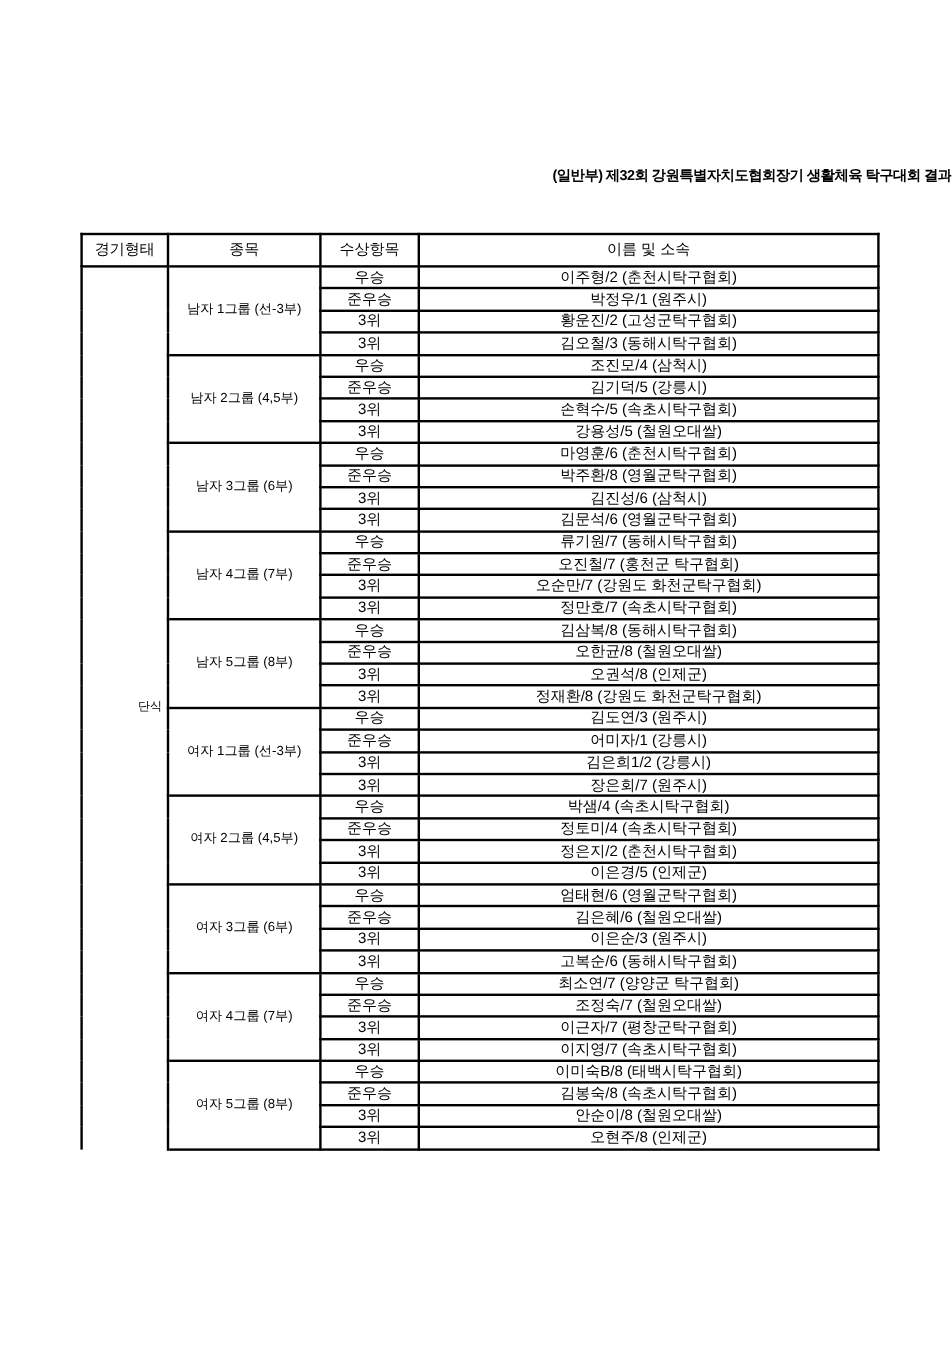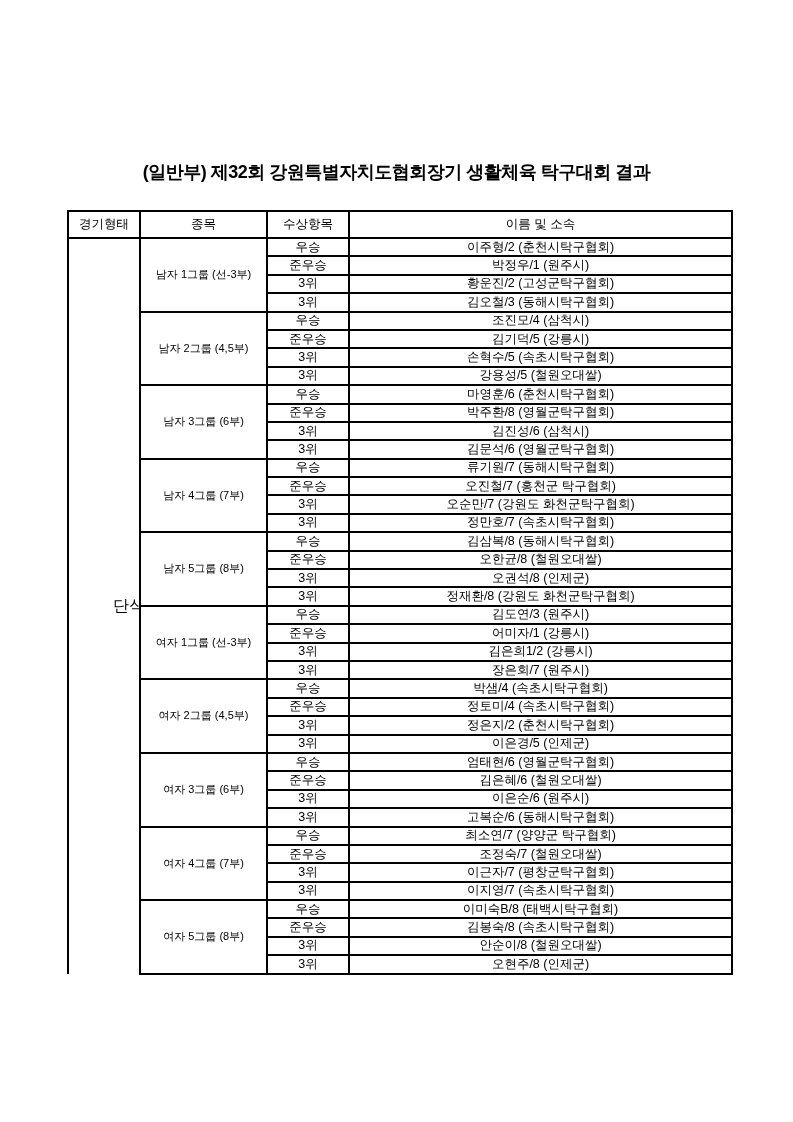--- a/index.html
+++ b/index.html
@@ -12,33 +12,33 @@
   }
   .page {
     position: relative;
     width: 793px;
     height: 1122px;
     background: #ffffff;
     overflow: hidden;
   }
   .doc-title {
     position: absolute;
-    top: 160px;
+    top: 138px;
     left: 0;
     width: 100%;
-    text-align: center;
-    font-size: 18px;
+    text-align: right;
+    font-size: 12px;
     font-weight: bold;
     letter-spacing: -0.5px;
     white-space: nowrap;
   }
   table.results {
     position: absolute;
     left: 67px;
-    top: 210px;
+    top: 194px;
     width: 664px;
     border-collapse: collapse;
     table-layout: fixed;
   }
   table.results th,
   table.results td {
     border: 2px solid #000000;
     padding: 0 2px;
     text-align: center;
     vertical-align: middle;
@@ -46,21 +46,21 @@
     font-weight: normal;
     line-height: 1.05;
     overflow: hidden;
     white-space: nowrap;
   }
   table.results thead tr { height: 27px; }
   table.results tbody tr { height: 18.4px; }
   
   table.results td.event-cell {
     border-bottom: none;
-    font-size: 16px;
+    font-size: 10px;
     padding-left: 44px;
   }
   table.results td.group-cell { font-size: 11px; }
   table.results td.award-cell { font-size: 12.5px; }
   table.results td.name-cell  { font-size: 12.5px; }
 </style>
 </head>
 <body>
 
 <div class="page">
@@ -207,21 +207,21 @@
           <td rowspan="4" class="group-cell">여자 3그룹 (6부)</td>
           <td class="award-cell">우승</td>
           <td class="name-cell">엄태현/6 (영월군탁구협회)</td>
         </tr>
         <tr>
           <td class="award-cell">준우승</td>
           <td class="name-cell">김은혜/6 (철원오대쌀)</td>
         </tr>
         <tr>
           <td class="award-cell">3위</td>
-          <td class="name-cell">이은순/6 (원주시)</td>
+          <td class="name-cell">이은순/3 (원주시)</td>
         </tr>
         <tr>
           <td class="award-cell">3위</td>
           <td class="name-cell">고복순/6 (동해시탁구협회)</td>
         </tr>
         <tr>
           <td rowspan="4" class="group-cell">여자 4그룹 (7부)</td>
           <td class="award-cell">우승</td>
           <td class="name-cell">최소연/7 (양양군 탁구협회)</td>
         </tr>

